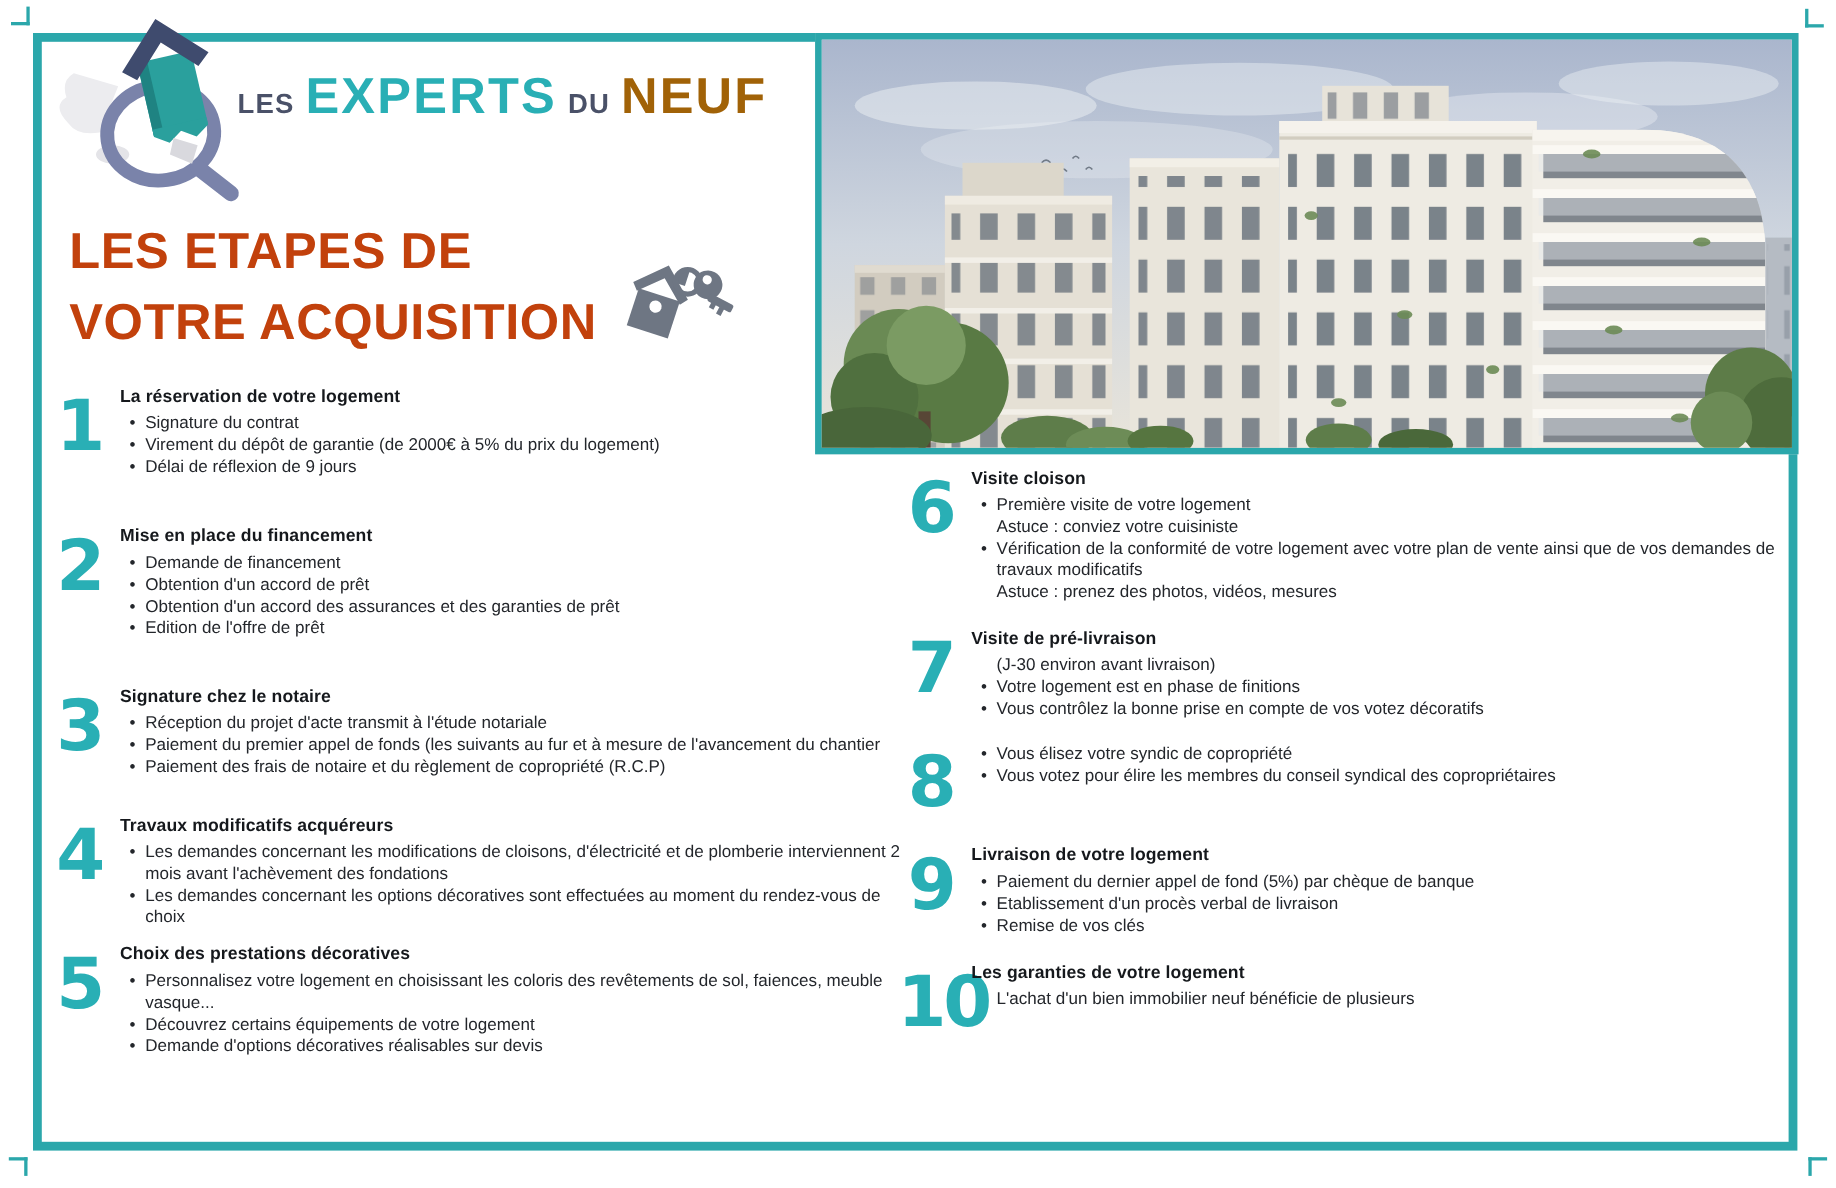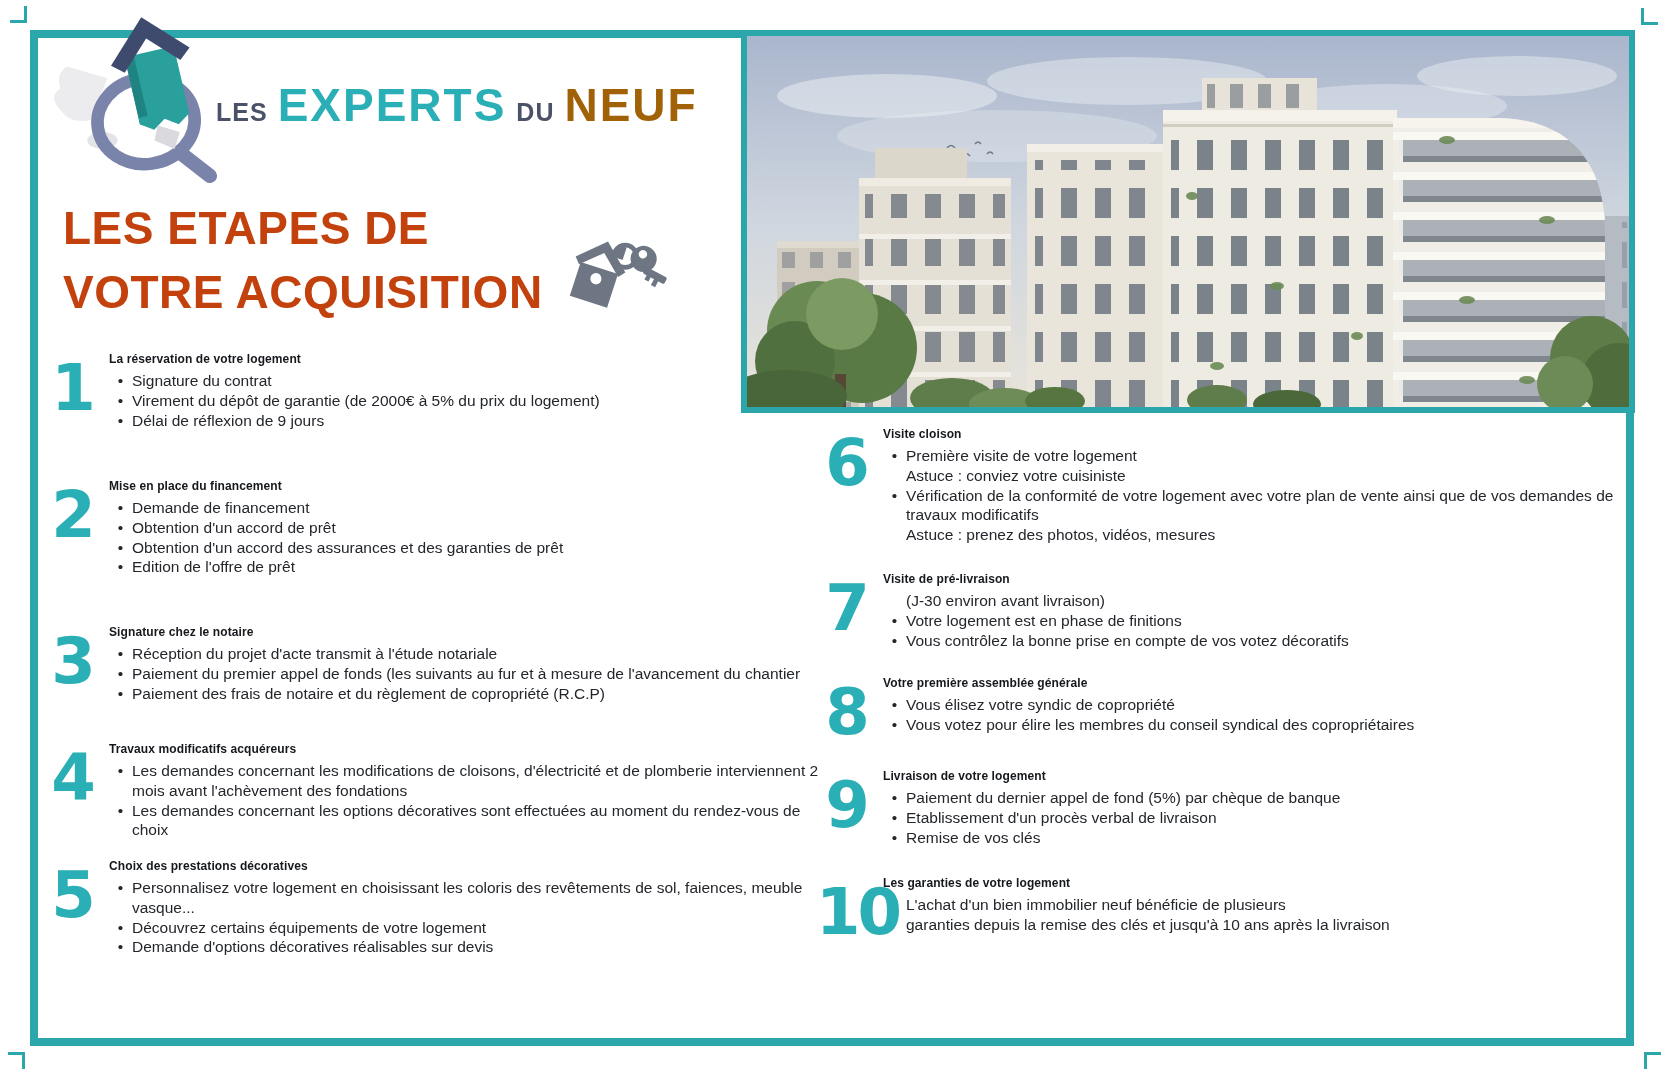--- a/index.html
+++ b/index.html
@@ -21,21 +21,21 @@
   .corner.bl{left:8px;top:1052px;border-top:3px solid var(--teal-dark);border-right:3px solid var(--teal-dark);}
   .corner.br{left:1644px;top:1052px;border-top:3px solid var(--teal-dark);border-left:3px solid var(--teal-dark);}
 
   
   .frame{position:absolute;left:30px;top:30px;width:1604px;height:1016px;
     border:8px solid var(--teal-dark);}
 
   
   .logo{position:absolute;left:52px;top:0;display:flex;align-items:flex-start;z-index:5;}
   .logo-icon{width:168px;height:192px;}
-  .logo-text{display:flex;align-items:baseline;gap:10px;margin-top:78px;margin-left:-4px;white-space:nowrap;}
+  .logo-text{display:flex;align-items:baseline;gap:10px;margin-top:60px;margin-left:-4px;white-space:nowrap;}
   .lt-small{font-size:25px;font-weight:700;color:var(--navy);letter-spacing:1px;}
   .lt-big{font-size:46px;font-weight:700;color:var(--teal);letter-spacing:2px;}
   .lt-neuf{color:#a16207;}
 
   
   .title{position:absolute;left:63px;top:196px;font-size:46px;line-height:64px;
     font-weight:700;color:#c2410c;letter-spacing:.5px;z-index:5;}
 
   .keys{position:absolute;left:558px;top:222px;width:112px;height:102px;z-index:5;}
 
@@ -46,21 +46,21 @@
 
   
   .col{position:absolute;top:0;height:1080px;}
   #col-left{left:42px;width:782px;}
   #col-right{left:816px;width:808px;}
   .step{position:absolute;left:0;display:flex;width:100%;}
   .num{flex:none;width:60px;text-align:center;font-family:"DejaVu Sans",sans-serif;
     font-weight:700;font-size:64px;line-height:.95;color:var(--teal);
     margin-top:6px;letter-spacing:-3px;}
   .content{padding-left:7px;flex:1;}
-  .step-title{font-size:12px;font-weight:700;color:#15181C;margin-bottom:5px;letter-spacing:.1px;}
+  .step-title{font-size:16px;font-weight:700;color:#15181C;margin-bottom:5px;letter-spacing:.1px;}
   .item{display:flex;font-size:15.5px;line-height:1.28;color:#23262B;}
   .dot{flex:none;width:23px;text-align:center;}
   .txt{flex:1;}
 </style>
 </head>
 <body>
 
 <div class="corner tl"></div>
 <div class="corner tr"></div>
 <div class="corner bl"></div>
@@ -391,21 +391,20 @@
             <span class="dot">•</span>
             <span class="txt">Vous contrôlez la bonne prise en compte de vos votez décoratifs</span>
           </div>
         </div>
     </div>
   </div>
 
   <div class="step" style="top: 676px;">
     <div class="num">8</div>
     <div class="content">
-      <div class="step-title">Votre première assemblée générale</div>
       <div class="items">
           <div class="item">
             <span class="dot">•</span>
             <span class="txt">Vous élisez votre syndic de copropriété</span>
           </div>
           <div class="item">
             <span class="dot">•</span>
             <span class="txt">Vous votez pour élire les membres du conseil syndical des copropriétaires</span>
           </div>
         </div>
@@ -435,20 +434,16 @@
 
   <div class="step" style="top: 876px;">
     <div class="num">10</div>
     <div class="content">
       <div class="step-title">Les garanties de votre logement</div>
       <div class="items">
           <div class="item">
             <span class="dot"></span>
             <span class="txt">L'achat d'un bien immobilier neuf bénéficie de plusieurs</span>
           </div>
-          <div class="item">
-            <span class="dot"></span>
-            <span class="txt">garanties depuis la remise des clés et jusqu'à 10 ans après la livraison</span>
-          </div>
         </div>
     </div>
   </div>
 </div>
 
 </body></html>

